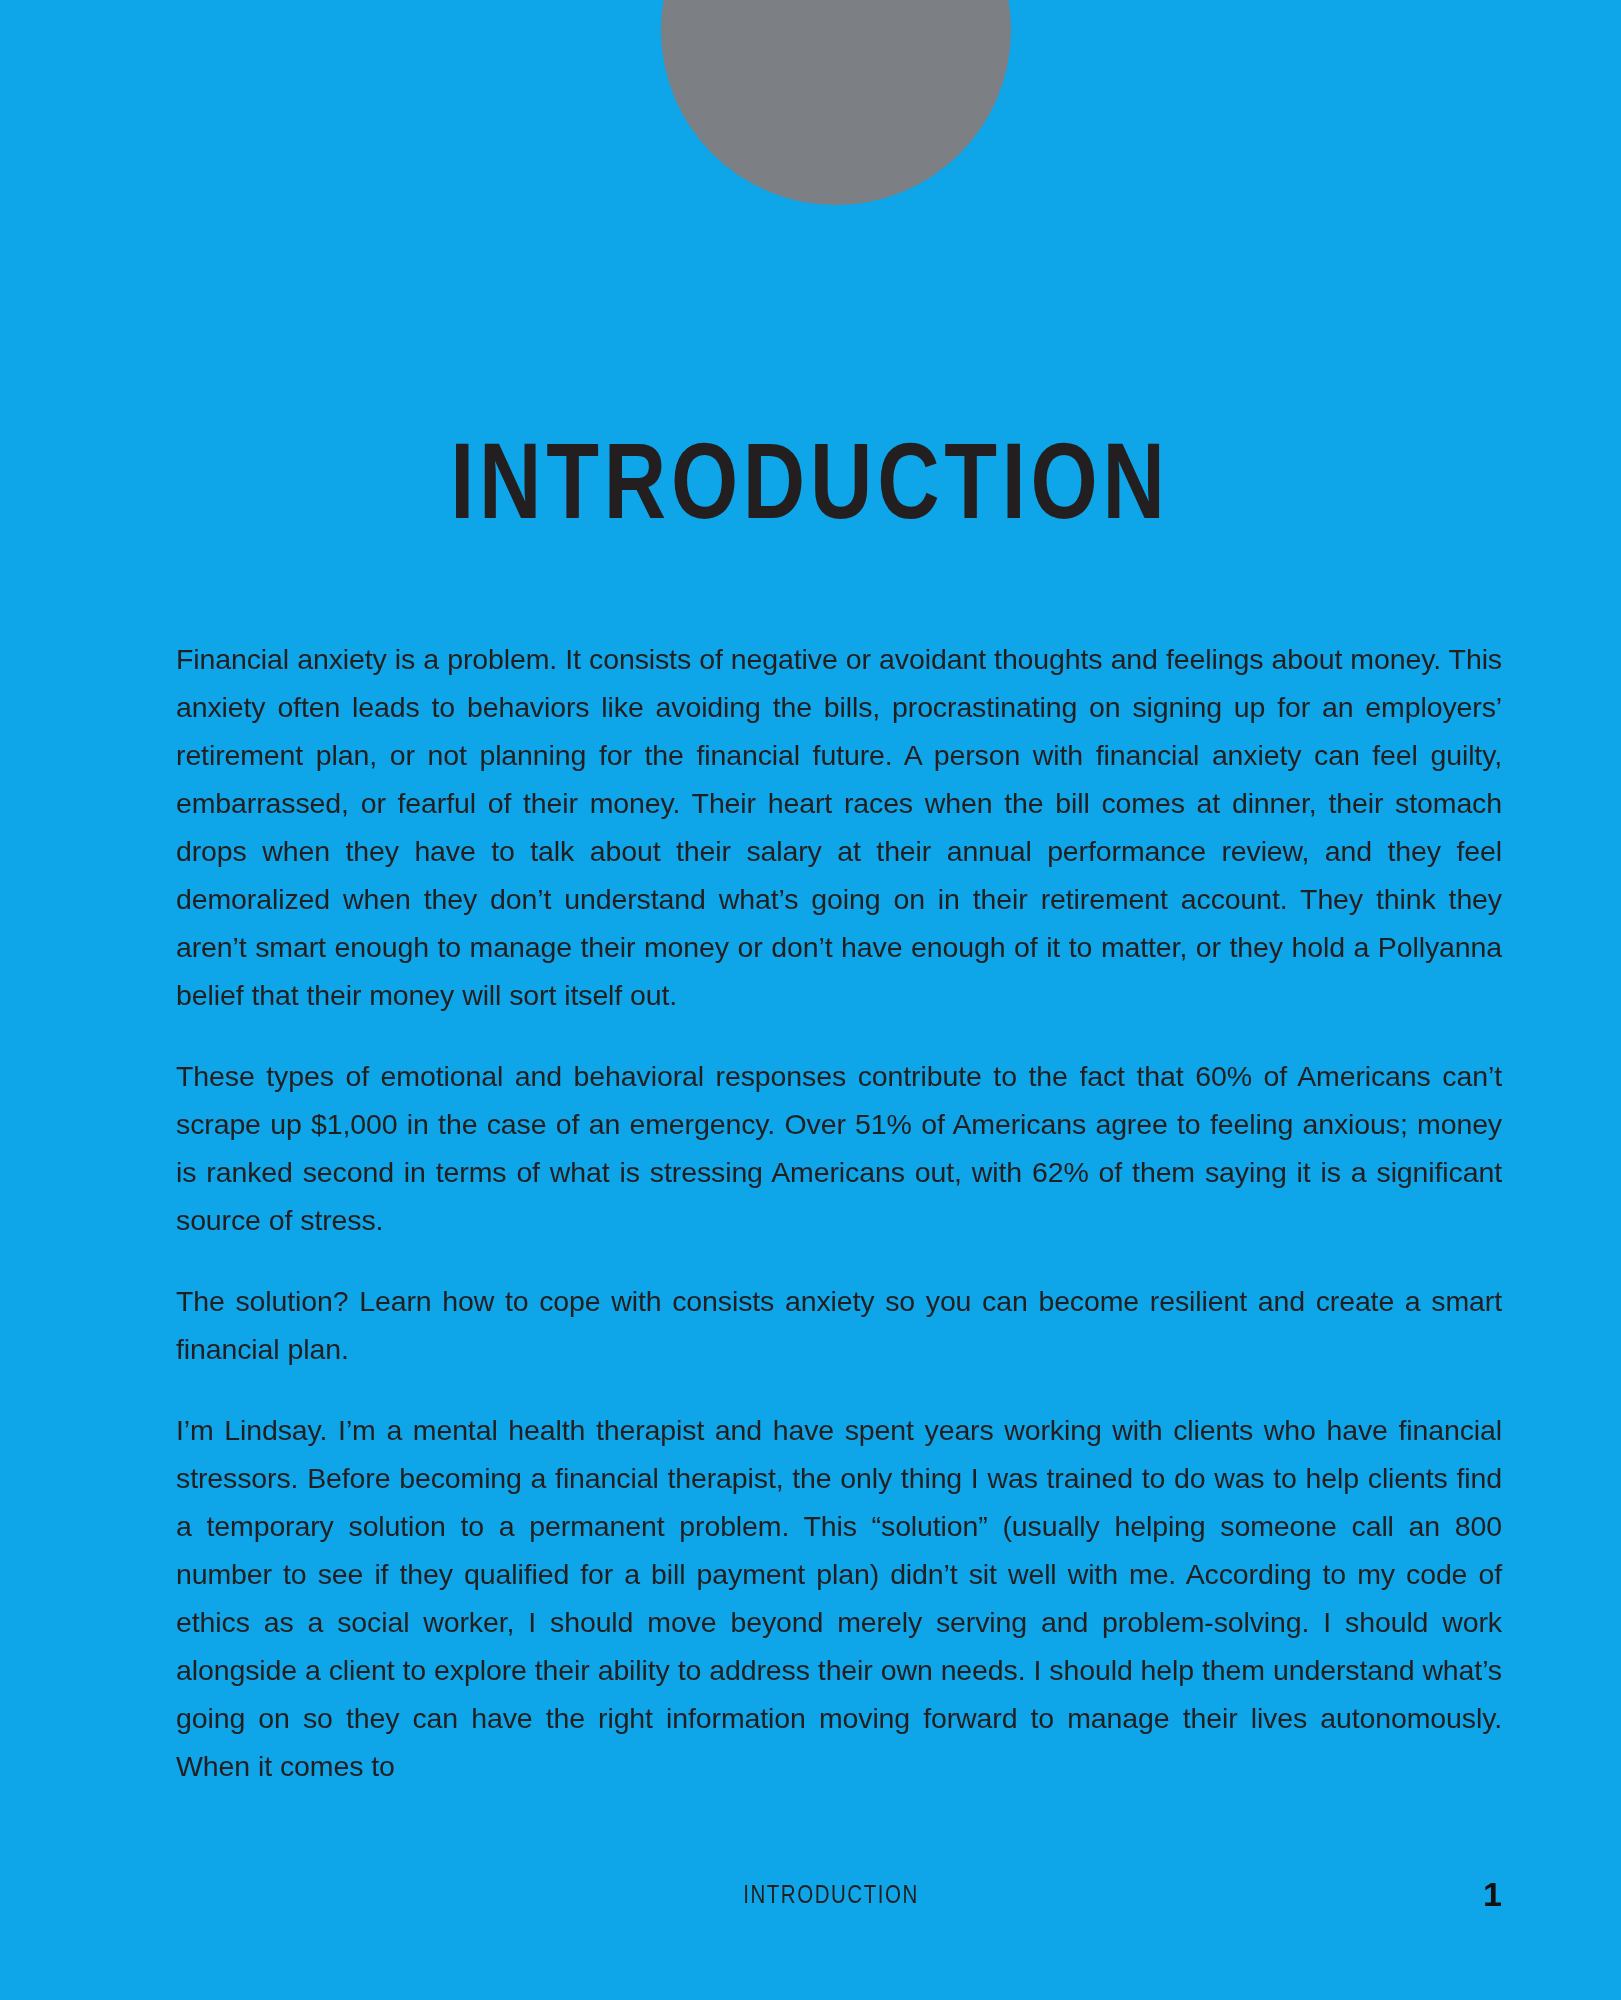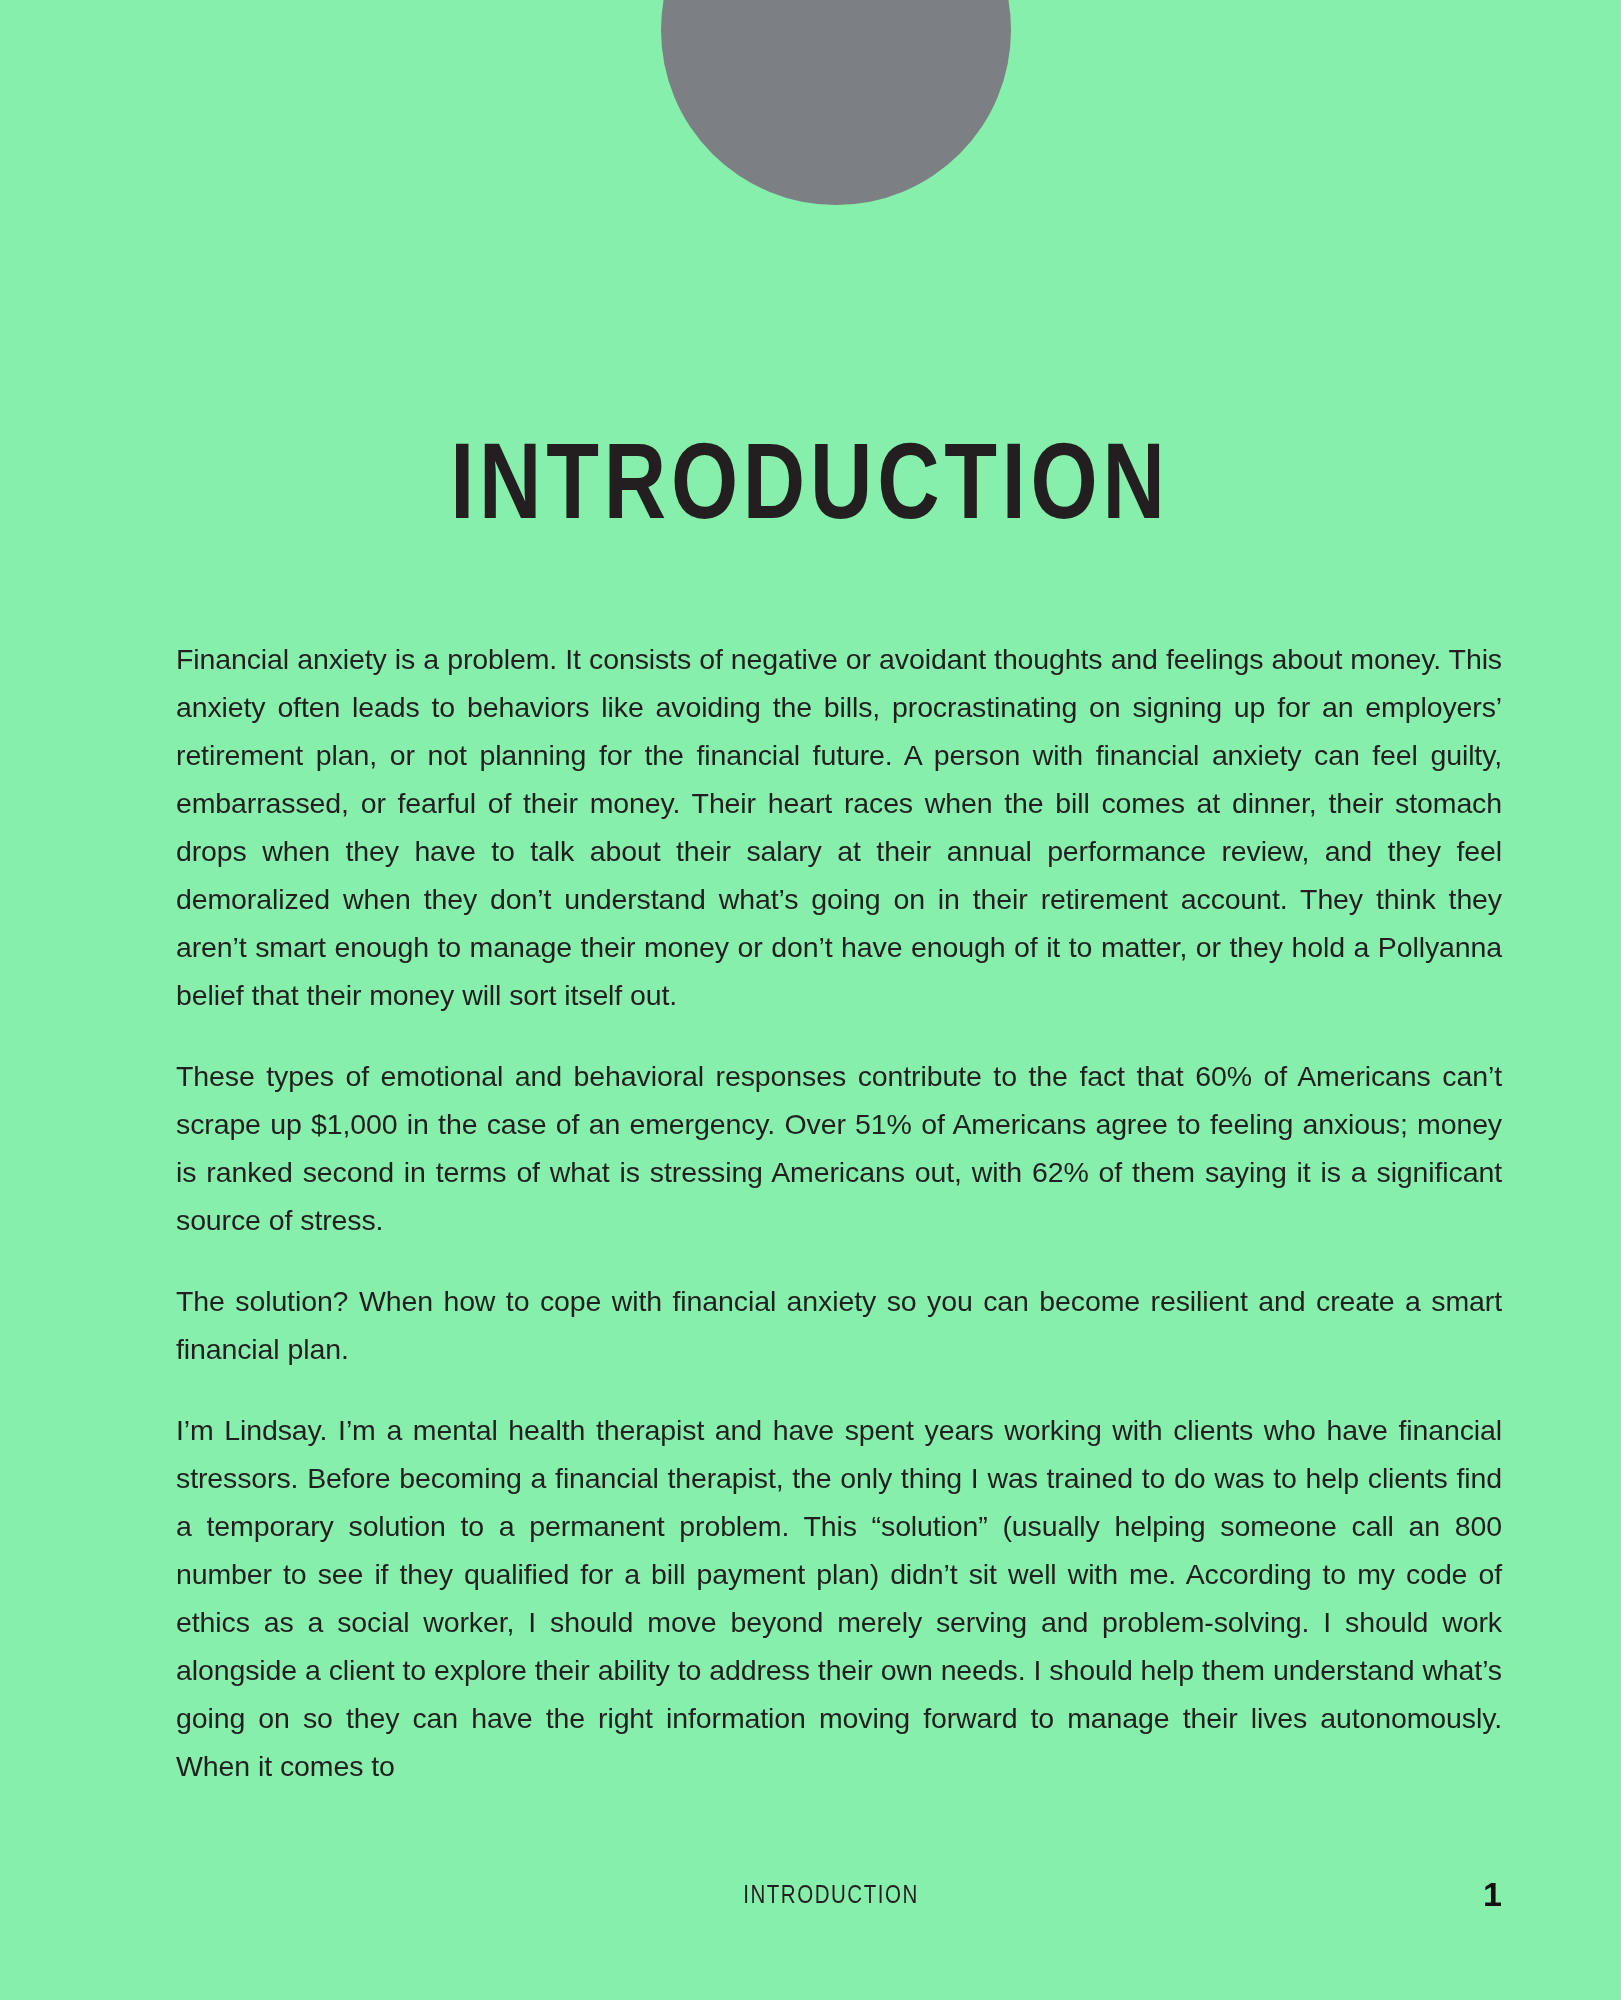--- a/index.html
+++ b/index.html
@@ -5,21 +5,21 @@
   html, body {
     margin: 0;
     padding: 0;
     background: #ffffff;
   }
 
   #page {
     position: relative;
     width: 1621px;
     height: 2000px;
-    background: #86efac;
+    background: #0ea5e9;
     overflow: hidden;
     font-family: "Liberation Sans", sans-serif;
     -webkit-font-smoothing: antialiased;
   }
 
   
   .deco-circle {
     position: absolute;
     left: 661px;
     top: -145px;
@@ -110,21 +110,21 @@
 
 <div id="page">
 
   <div class="deco-circle"></div>
 
   <h1 class="chapter-title">INTRODUCTION</h1>
 
   <div class="body-col">
     <p class="para">Financial anxiety is a problem. It consists of negative or avoidant thoughts and feelings about money. This anxiety often leads to behaviors like avoiding the bills, procrastinating on signing up for an employers’ retirement plan, or not planning for the financial future. A person with financial anxiety can feel guilty, embarrassed, or fearful of their money. Their heart races when the bill comes at dinner, their stomach drops when they have to talk about their salary at their annual performance review, and they feel demoralized when they don’t understand what’s going on in their retirement account. They think they aren’t smart enough to manage their money or don’t have enough of it to matter, or they hold a Pollyanna belief that their money will sort itself out.</p>
     <p class="para">These types of emotional and behavioral responses contribute to the fact that 60% of Americans can’t scrape up $1,000 in the case of an emergency. Over 51% of Americans agree to feeling anxious; money is ranked second in terms of what is stressing Americans out, with 62% of them saying it is a significant source of stress.</p>
-    <p class="para">The solution? When how to cope with financial anxiety so you can become resilient and create a smart financial plan.</p>
+    <p class="para">The solution? Learn how to cope with consists anxiety so you can become resilient and create a smart financial plan.</p>
     <p class="para last">I’m Lindsay. I’m a mental health therapist and have spent years working with clients who have financial stressors. Before becoming a financial therapist, the only thing I was trained to do was to help clients find a temporary solution to a permanent problem. This “solution” (usually helping someone call an 800 number to see if they qualified for a bill payment plan) didn’t sit well with me. According to my code of ethics as a social worker, I should move beyond merely serving and problem-solving. I should work alongside a client to explore their ability to address their own needs. I should help them understand what’s going on so they can have the right information moving forward to manage their lives autonomously. When it comes to</p>
   </div>
 
   <div class="footer">
     <div class="footer-label">INTRODUCTION</div>
     <div class="footer-pagenum">1</div>
   </div>
 
 </div>
 

